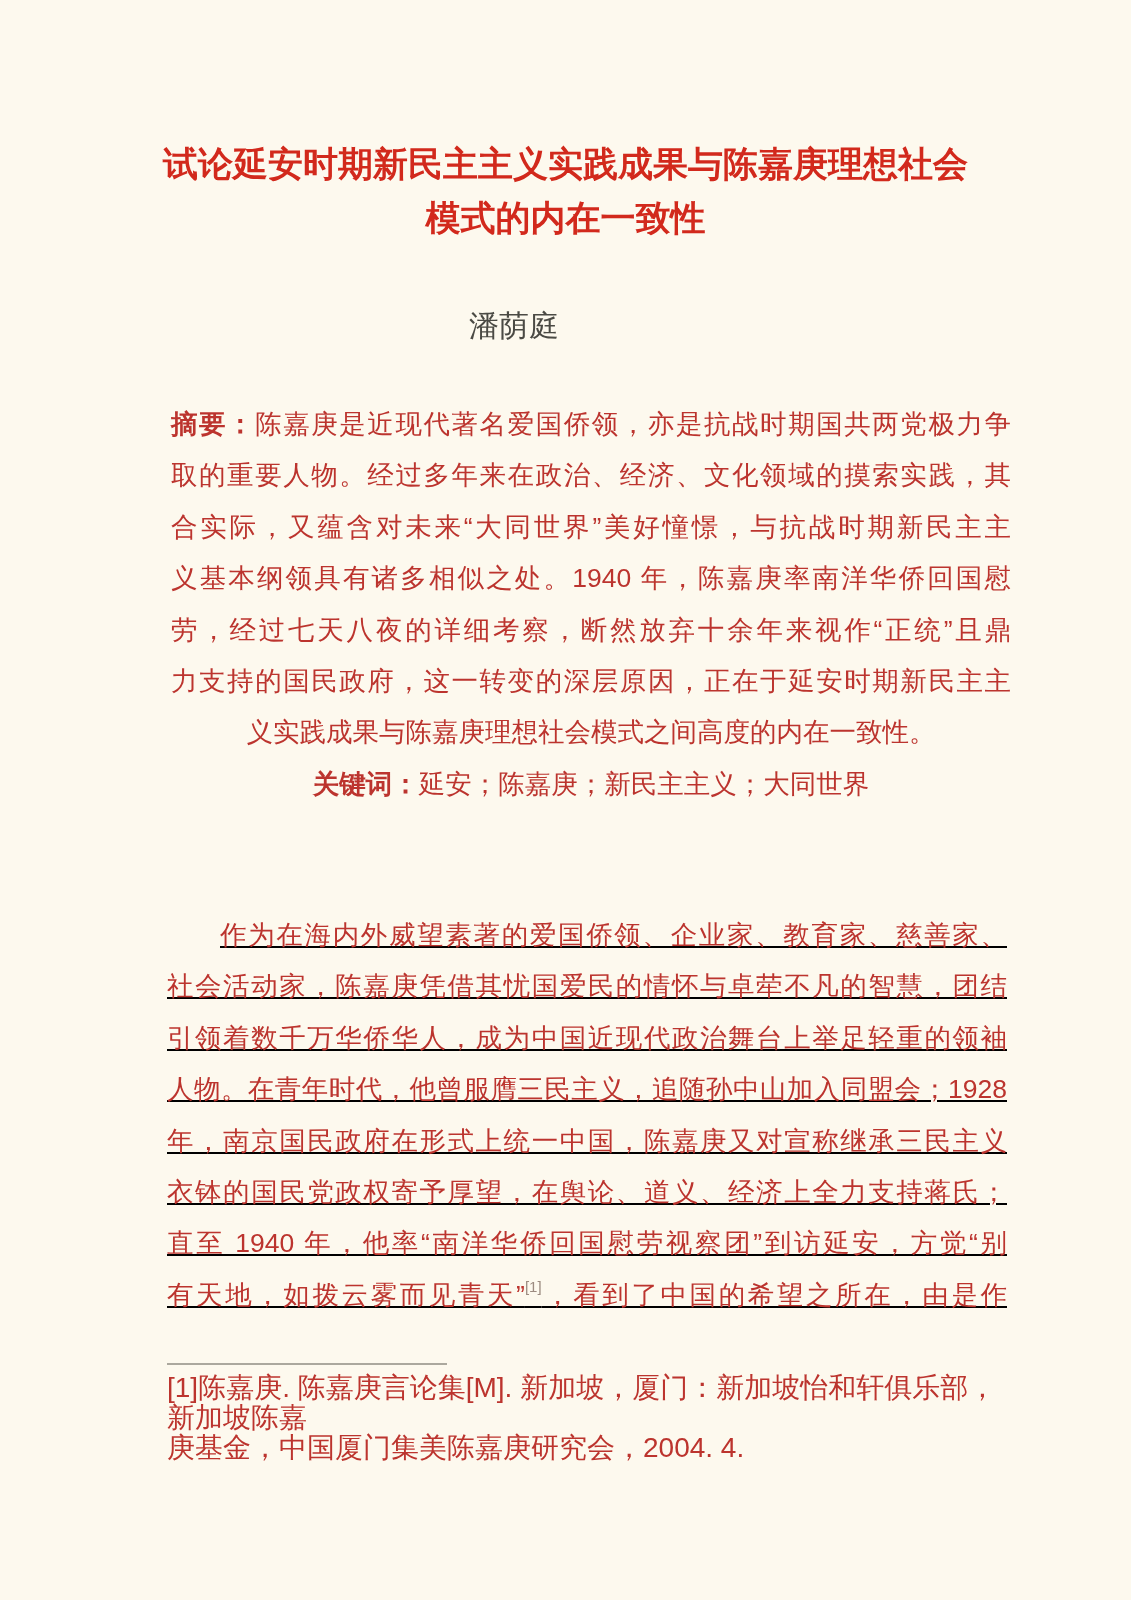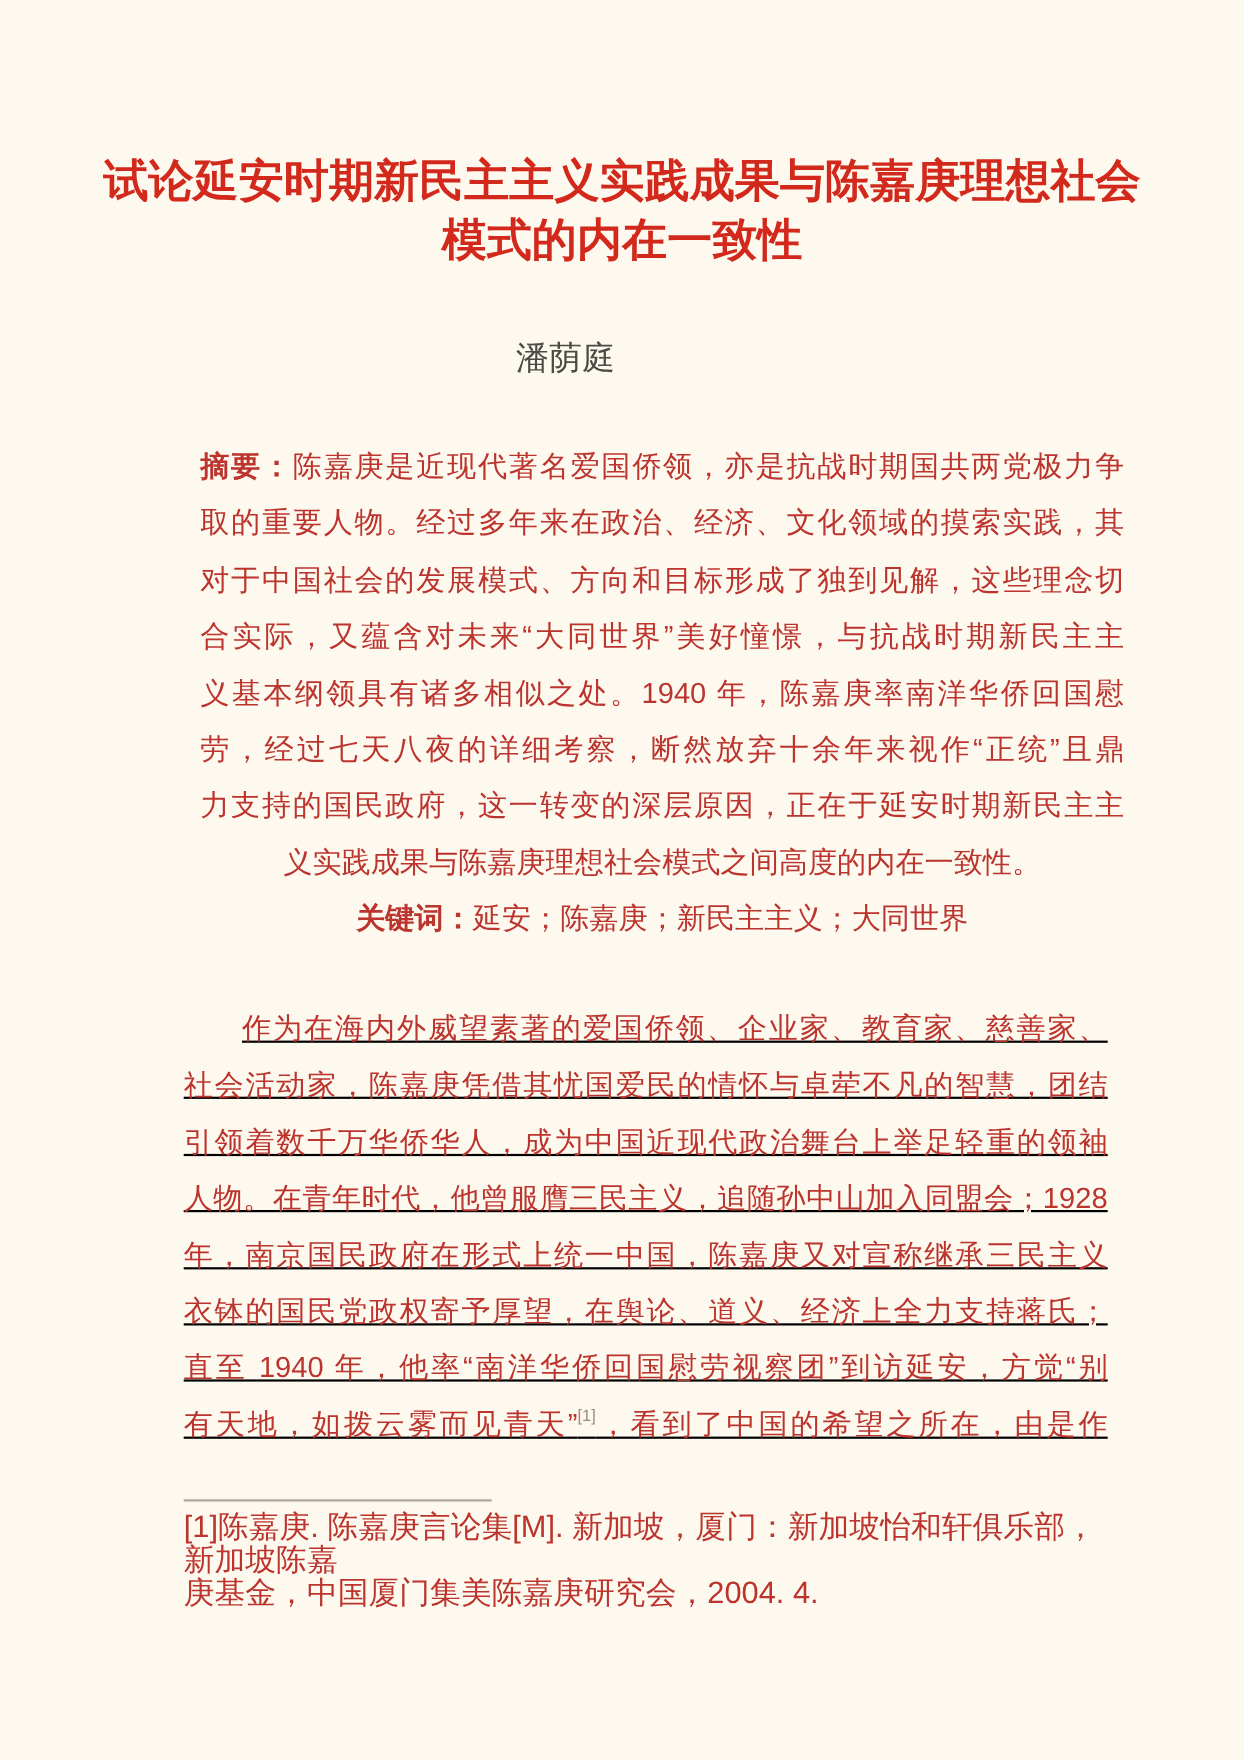--- a/index.html
+++ b/index.html
@@ -10,38 +10,38 @@
     background: var(--background, #FDF9EE);
     font-family: "Liberation Sans", sans-serif;
     overflow: hidden;
   }
   .title {
     position: absolute;
     top: 137px; left: 0;
     width: 1131px;
     margin: 0;
     text-align: center;
-    font-size: 41px;
+    font-size: 35px;
     line-height: 54px;
     font-weight: 700;
     color: var(--title, #D2291C);
   }
   .title-line { display: block; }
   .author {
     position: absolute;
     top: 306px; left: 0;
     width: 1028px;
     text-align: center;
     font-size: 30px;
     line-height: 40px;
     color: var(--author, #4B4A44);
   }
   .abstract-block {
     position: absolute;
-    top: 399px; left: 182px;
+    top: 399px; left: 171px;
     width: 840px;
   }
   .body-block {
     position: absolute;
     top: 910px; left: 167px;
     width: 840px;
     text-decoration: underline;
   }
   .tline {
     font-size: 26.5px;
@@ -85,21 +85,20 @@
   <h1 class="title">
     <span class="title-line">试论延安时期新民主主义实践成果与陈嘉庚理想社会</span>
     <span class="title-line">模式的内在一致性</span>
   </h1>
 
   <div class="author">潘荫庭</div>
 
   <div class="abstract-block">
     <div class="tline j"><span class="label">摘要：</span><span>陈嘉庚是近现代著名爱国侨领，亦是抗战时期国共两党极力争</span></div>
     <div class="tline j">取的重要人物。经过多年来在政治、经济、文化领域的摸索实践，其</div>
-    <div class="tline j">对于中国社会的发展模式、方向和目标形成了独到见解，这些理念切</div>
     <div class="tline j">合实际，又蕴含对未来“大同世界”美好憧憬，与抗战时期新民主主</div>
     <div class="tline j">义基本纲领具有诸多相似之处。1940 年，陈嘉庚率南洋华侨回国慰</div>
     <div class="tline j">劳，经过七天八夜的详细考察，断然放弃十余年来视作“正统”且鼎</div>
     <div class="tline j">力支持的国民政府，这一转变的深层原因，正在于延安时期新民主主</div>
     <div class="tline">义实践成果与陈嘉庚理想社会模式之间高度的内在一致性。</div>
     <div class="tline"><span class="label">关键词：</span><span>延安；陈嘉庚；新民主主义；大同世界</span></div>
   </div>
 
   <div class="body-block">
     <div class="tline j indent">作为在海内外威望素著的爱国侨领、企业家、教育家、慈善家、</div>

